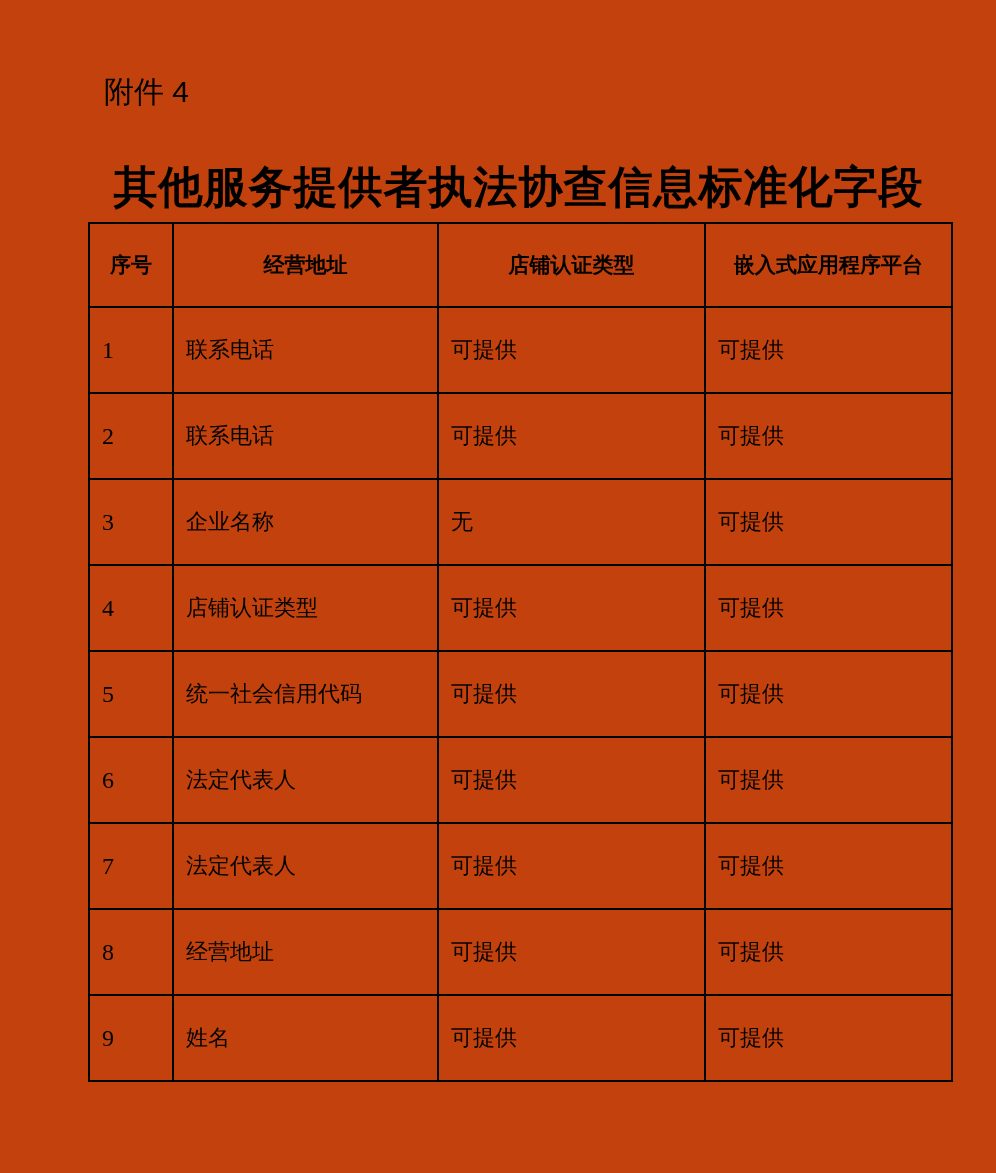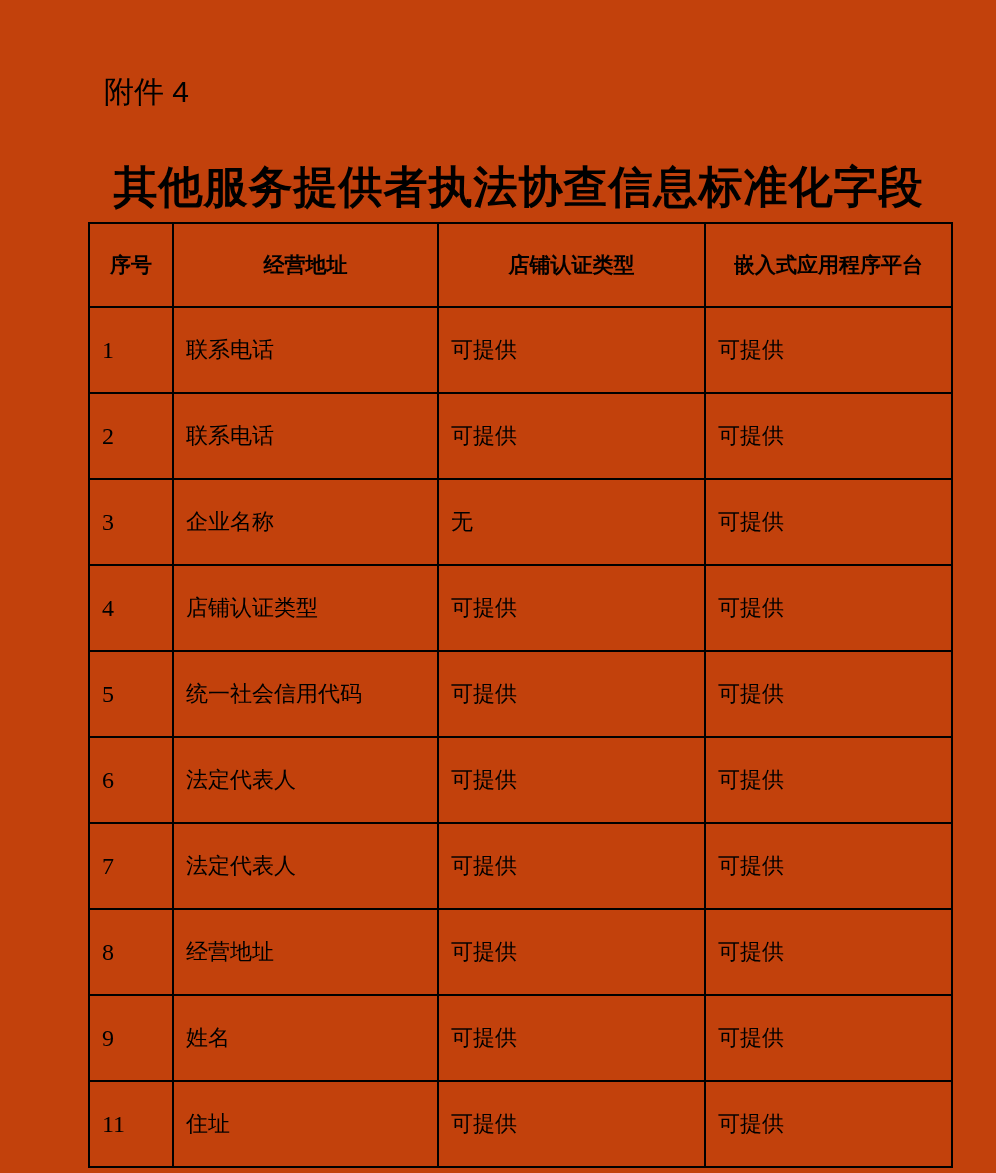--- a/index.html
+++ b/index.html
@@ -141,22 +141,16 @@
         <td>经营地址</td>
         <td>可提供</td>
         <td>可提供</td>
       </tr>
       <tr>
         <td class="num-cell">9</td>
         <td>姓名</td>
         <td>可提供</td>
         <td>可提供</td>
       </tr>
-      <tr>
-        <td class="num-cell">11</td>
-        <td>住址</td>
-        <td>可提供</td>
-        <td>可提供</td>
-      </tr>
     </tbody>
   </table>
 
 </div>
 
 </body></html>

